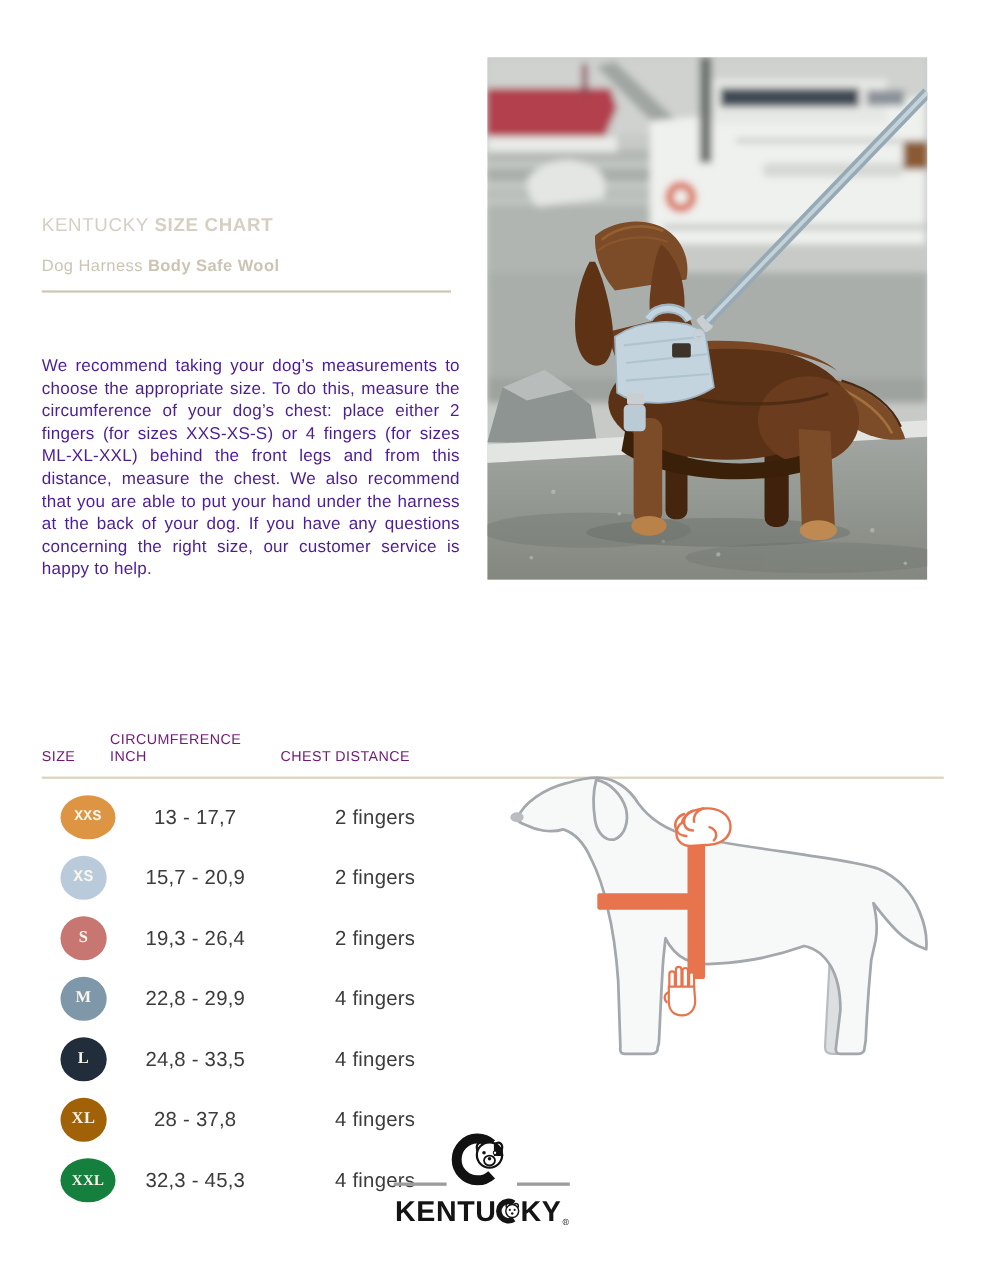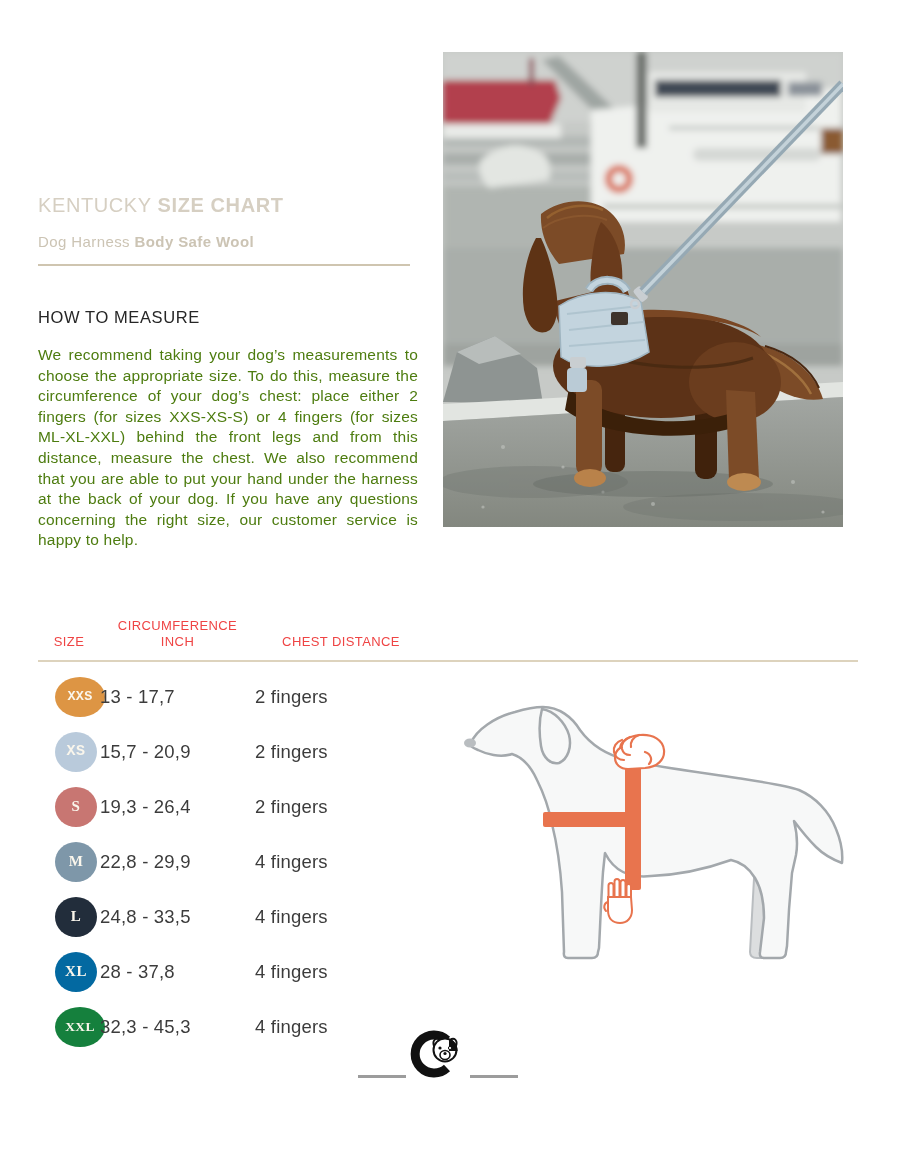--- a/index.html
+++ b/index.html
@@ -7,65 +7,65 @@
   body {
     width:907px; height:1167px; position:relative; overflow:hidden;
     font-family:"Liberation Sans", sans-serif;
     -webkit-font-smoothing:antialiased;
   }
   .abs { position:absolute; }
 
   
   .brand-header { left:38px; top:192px; width:372px; }
   .brand-line1 {
-    font-size:20px; line-height:26px; letter-spacing:.6px;
+    font-size:17px; line-height:26px; letter-spacing:.6px;
     color:var(--brand-tan); font-weight:400;
   }
   .brand-line1 b { font-weight:700; }
   .brand-line2 {
     margin-top:13px; font-size:15px; line-height:21px; letter-spacing:.4px;
     color:var(--brand-tan-dark); font-weight:400;
   }
   .brand-line2 b { font-weight:700; }
   .brand-rule { margin-top:12px; border-top:2px solid var(--rule-tan); }
 
   
   .how-to { left:38px; top:306px; width:380px; }
   .how-to h2 {
     font-size:16.5px; font-weight:500; letter-spacing:.6px;
     color:var(--text-dark); line-height:22px;
   }
   .how-to p {
     margin-top:17px; font-size:15.5px; line-height:20.6px;
-    letter-spacing:.2px; color:#4d7c0f; text-align:justify;
+    letter-spacing:.2px; color:#4c1d95; text-align:justify;
   }
 
   
   .photo { left:443px; top:52px; width:400px; height:475px; }
   .photo svg { display:block; }
 
   
   .size-table { left:38px; top:612px; width:820px; }
   .thead { display:grid; grid-template-columns:62px 155px 172px; padding-top:6px; }
   .thead .th {
-    font-size:13px; letter-spacing:.4px; color:#ef4444;
-    text-align:center; line-height:16px; align-self:end;
+    font-size:13px; letter-spacing:.4px; color:#701a75;
+    line-height:16px; align-self:end;margin-top:46px;
   }
   .table-rule { margin-top:10px; border-top:2px solid var(--table-rule); }
   .tbody { padding-top:7px; }
   .trow { display:grid; grid-template-columns:62px 155px 172px; height:55px; align-items:center; }
   .badge-cell { padding-left:17px; }
   .badge {
     display:flex; align-items:center; justify-content:center;
     width:42px; height:40px; border-radius:50%;
     font-family:"Liberation Serif", serif; font-weight:700; font-size:15px;
     color:var(--badge-text); letter-spacing:.5px;
   }
   .badge.wide { width:50px; font-size:13.5px; letter-spacing:.3px; }
-  .cell.circ, .cell.chest { text-align:left; font-size:18.5px; color:#3c3c3c; letter-spacing:.2px; }
+  .cell.circ, .cell.chest { text-align:center; font-size:18.5px; color:#3c3c3c; letter-spacing:.2px; }
 
   
   .diagram { left:455px; top:692px; width:400px; height:290px; }
 
   
   .logo { left:352px; top:1030px; width:172px; height:86px; }
   .logo-line { position:absolute; left:6px; right:6px; top:45px; height:3px; background:#9c9c9c; }
   .logo-mark { position:relative; z-index:1; width:64px; margin:0 auto; background:#fff; }
   .logo-text {
     position:relative; z-index:1; margin-top:3px; text-align:center;
@@ -84,21 +84,20 @@
     <b>SIZE CHART</b>
   </div>
   <div class="brand-line2">
     <span>Dog Harness</span>
     <b>Body Safe Wool</b>
   </div>
   <div class="brand-rule"></div>
 </header>
 
 <section class="abs how-to">
-  <h2>HOW TO MEASURE</h2>
   <p>We recommend taking your dog’s measurements to choose the appropriate size. To do this, measure the circumference of your dog’s chest: place either 2 fingers (for sizes XXS-XS-S) or 4 fingers (for sizes ML-XL-XXL) behind the front legs and from this distance, measure the chest. We also recommend that you are able to put your hand under the harness at the back of your dog. If you have any questions concerning the right size, our customer service is happy to help.</p>
 </section>
 
 <figure class="abs photo">
 <svg width="400" height="475" viewBox="0 0 400 475">
   <defs>
     <filter id="bgblur" x="-10%" y="-10%" width="120%" height="120%">
           <feGaussianBlur stdDeviation="3.2"></feGaussianBlur>
         </filter>
     <linearGradient id="pierg" x1="0" y1="0" x2="0" y2="1">
@@ -263,21 +262,21 @@
   <div class="trow">
     <div class="cell badge-cell">
       <span class="badge" style="background: rgb(34, 45, 59);">L</span>
     </div>
     <div class="cell circ">24,8 - 33,5</div>
     <div class="cell chest">4 fingers</div>
   </div>
 
   <div class="trow">
     <div class="cell badge-cell">
-      <span class="badge" style="background: #0369a1;">XL</span>
+      <span class="badge" style="background: #a16207;">XL</span>
     </div>
     <div class="cell circ">28 - 37,8</div>
     <div class="cell chest">4 fingers</div>
   </div>
 
   <div class="trow">
     <div class="cell badge-cell">
       <span class="badge wide" style="background: #15803d;">XXL</span>
     </div>
     <div class="cell circ">32,3 - 45,3</div>
@@ -369,13 +368,24 @@
         <path d="M50,16 C52,10 48,7 44,10 Z"></path>
         <circle cx="39" cy="20" r="11.5"></circle>
         <path d="M44,10.5 A11.5,11.5 0 0 1 50.5,20 L44,20 Z" fill="#111"></path>
       </g>
       <circle cx="34" cy="18" r="1.6" fill="#111"></circle>
       <circle cx="44" cy="18" r="1.6" fill="#fff" stroke="#111" stroke-width="1"></circle>
       <ellipse cx="39" cy="25" rx="5" ry="4.5" fill="#fff" stroke="#111" stroke-width="1.6"></ellipse>
       <circle cx="39" cy="23.5" r="1.6" fill="#111"></circle>
     </svg>
   </div>
+  <div class="logo-text"><span>KENTU</span><svg width="22" height="24" viewBox="0 0 30 32">
+        <path d="M22,6 A12,12 0 1 0 22,26" fill="none" stroke="#141414" stroke-width="7"></path>
+        <g stroke="#141414" stroke-width="1.8" fill="#fff">
+          <path d="M13,12 C11,7 15,5 18,8 Z"></path>
+          <path d="M27,12 C29,7 25,5 22,8 Z"></path>
+          <circle cx="20" cy="16" r="8"></circle>
+        </g>
+        <circle cx="17" cy="14.5" r="1.3" fill="#141414"></circle>
+        <circle cx="23" cy="14.5" r="1.3" fill="#141414"></circle>
+        <circle cx="20" cy="19" r="1.5" fill="#141414"></circle>
+      </svg><span>KY</span><span class="reg">®</span></div>
 </div>
 
 </body></html>

